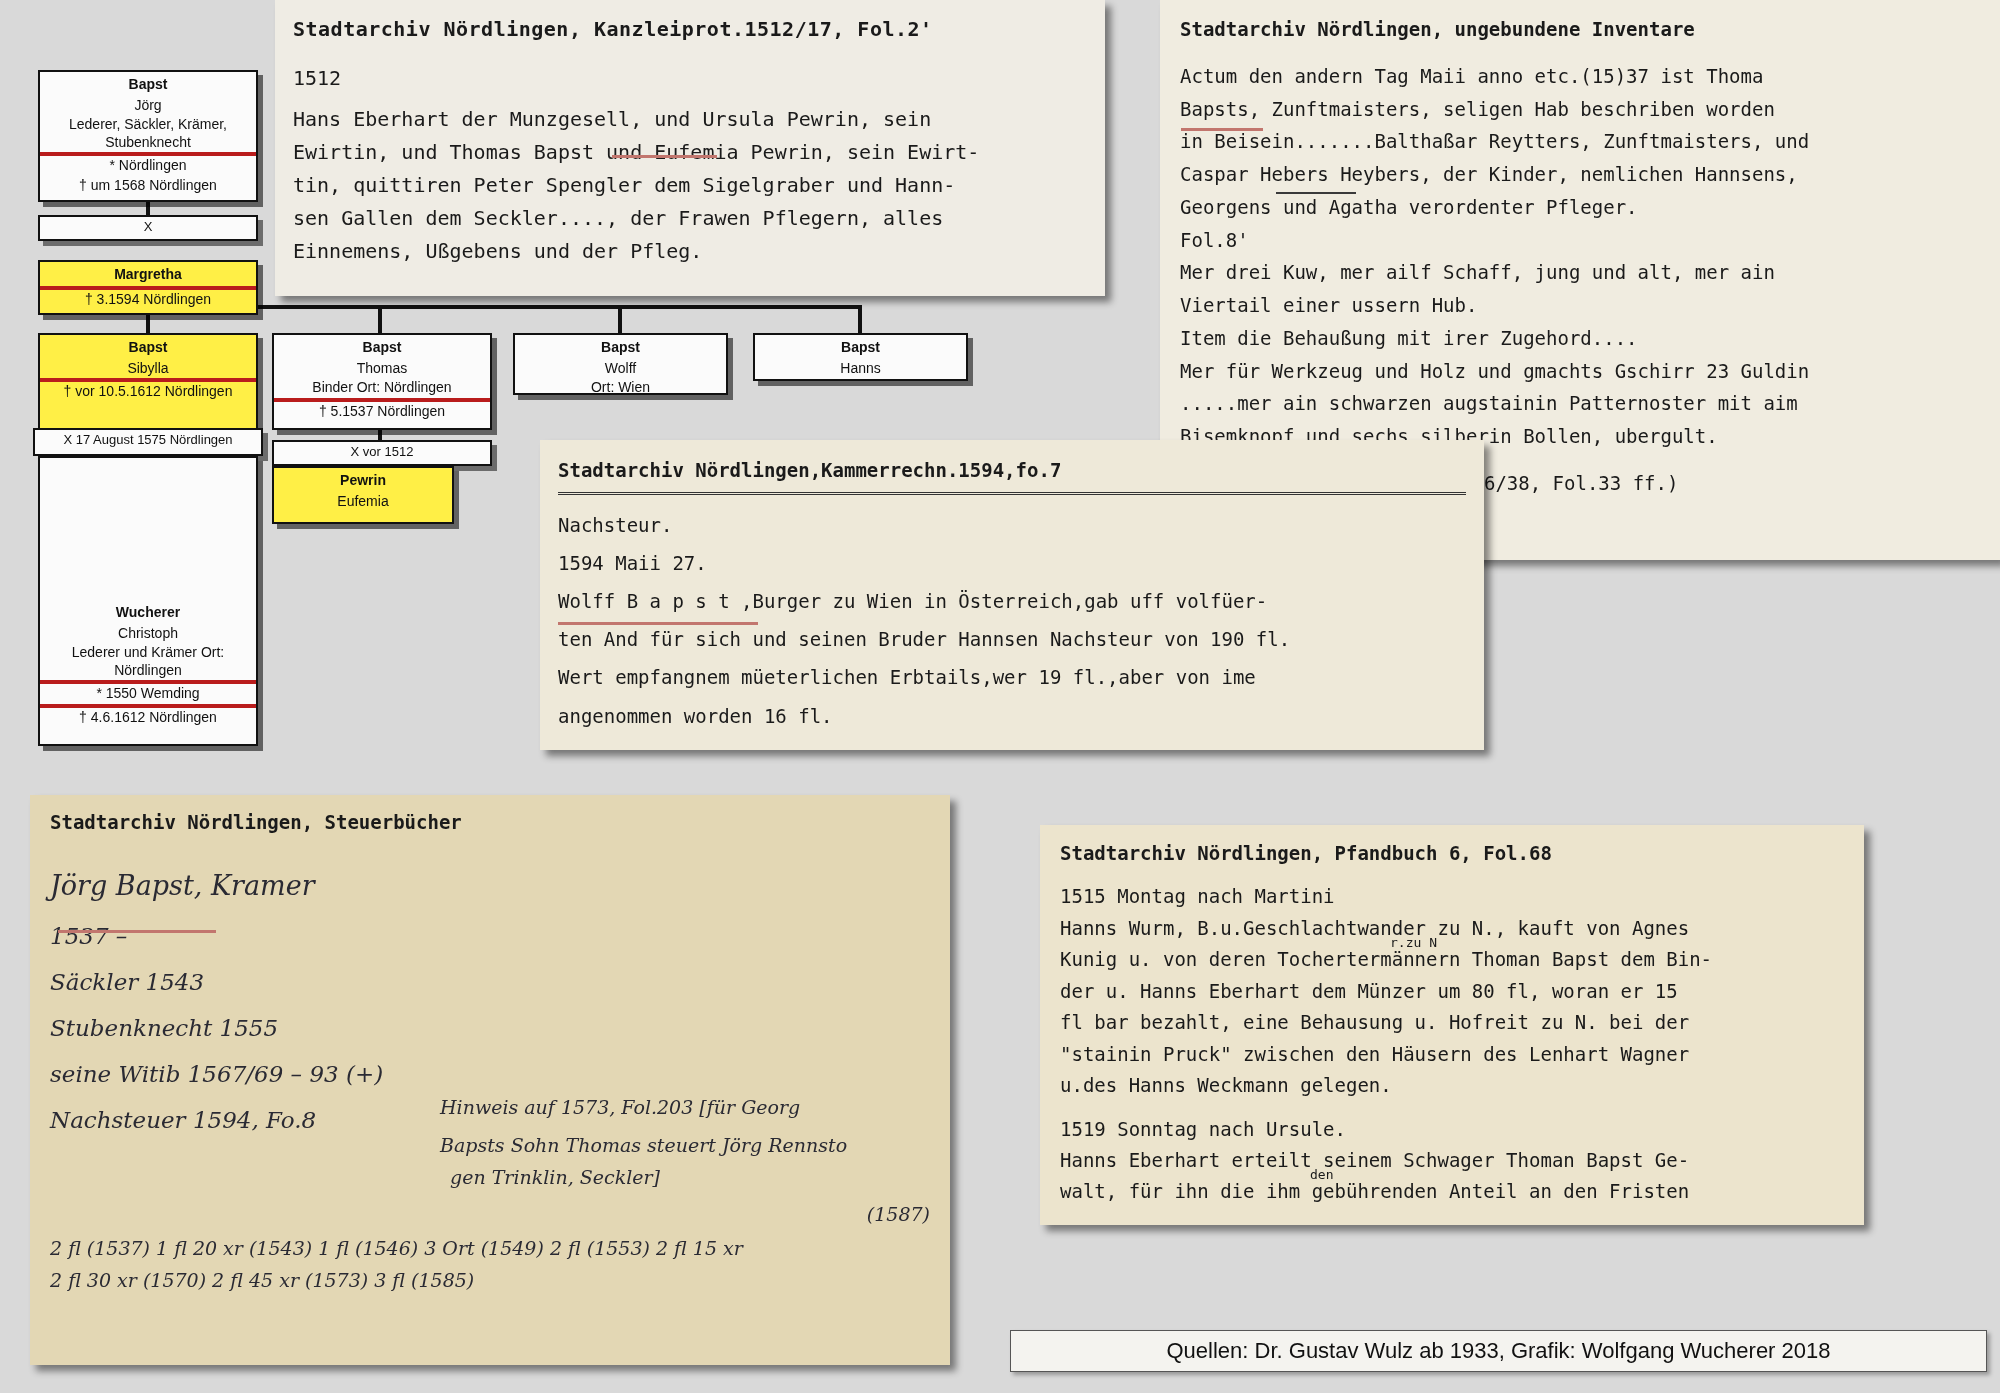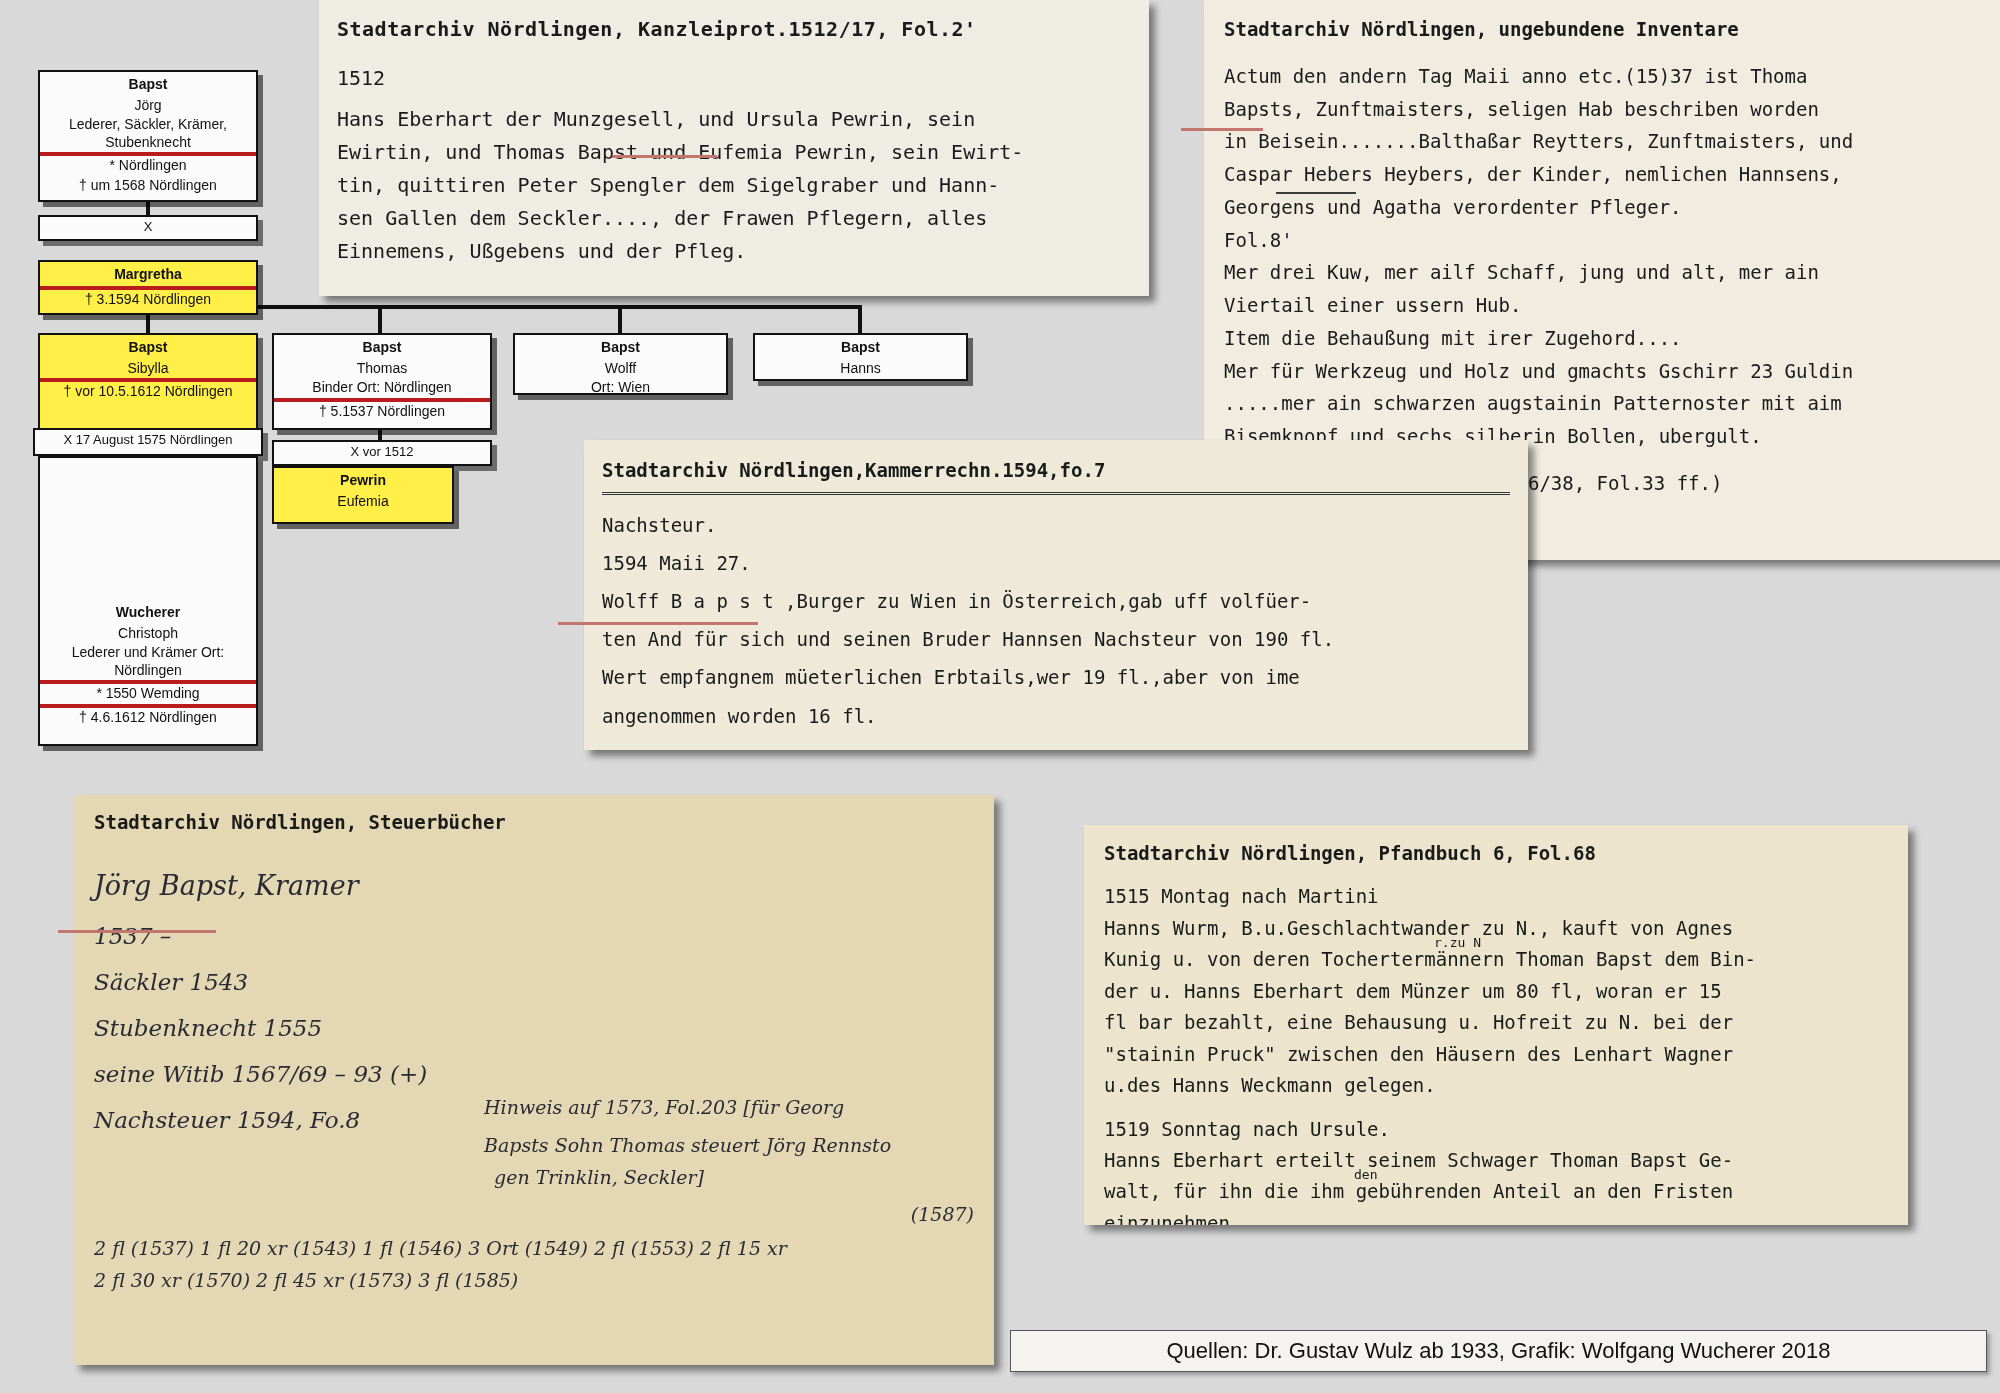--- a/index.html
+++ b/index.html
@@ -43,21 +43,20 @@
   .connect{position:absolute;background:#111;}
 
   
   .card{
     position:absolute;
     box-sizing:border-box;
     font-family:"DejaVu Sans Mono", monospace;
     color:#1a1a1a;
     box-shadow:6px 6px 7px rgba(0,0,0,.45);
     overflow:hidden;
-    margin-left:44px;
   }
   .card .hd{font-weight:bold;}
   .card p{margin:0 0 2px 0;}
 
   
   #card-kanzlei{
     left:275px;top:0px;width:830px;height:296px;
     background:#efece4;
     padding:14px 18px 0 18px;
     font-size:20px;line-height:1.55;
@@ -283,18 +282,17 @@
   <p>der u. Hanns Eberhart dem Münzer um 80 fl, woran er 15</p>
   <p>fl bar bezahlt, eine Behausung u. Hofreit zu N. bei der</p>
   <p>"stainin Pruck" zwischen den Häusern des Lenhart Wagner</p>
   <p style="margin-bottom:14px;">u.des Hanns Weckmann gelegen.</p>
   <p>1519 Sonntag nach Ursule.</p>
   <p>Hanns Eberhart erteilt seinem Schwager Thoman Bapst Ge-</p>
   <p style="position:relative;">
     <span>walt, für ihn die ihm gebührenden Anteil an den Fristen</span>
     <span class="ins" style="position:absolute;left:250px;top:-12px;">den</span>
   </p>
-  <p>einzunehmen.</p>
 </div>
 
 <div id="credit">
   <span>Quellen: Dr. Gustav Wulz ab 1933, Grafik: Wolfgang Wucherer 2018</span>
 </div>
 
 </body></html>

